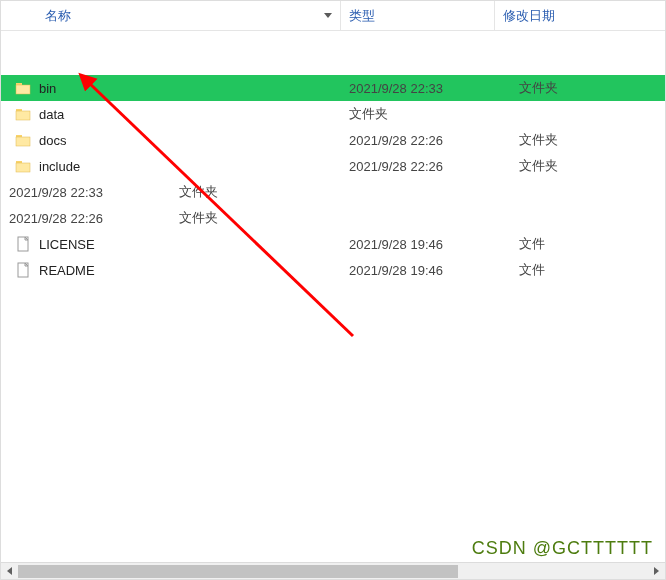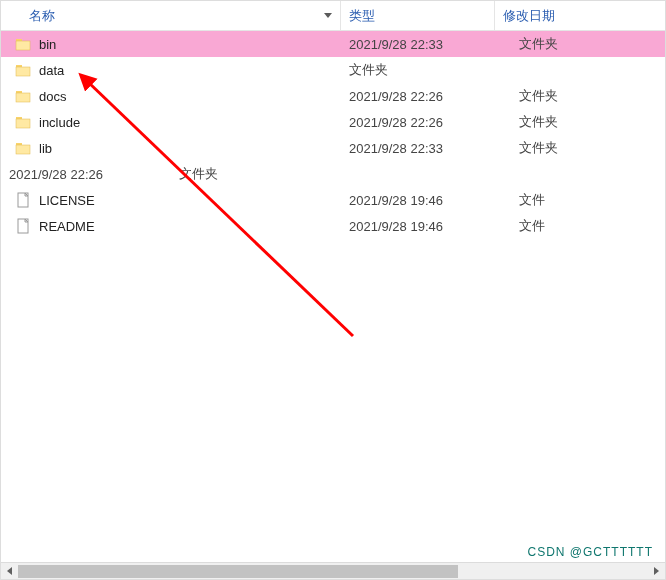--- a/index.html
+++ b/index.html
@@ -16,21 +16,21 @@
     }
     .header-row {
       display: flex;
       align-items: center;
       height: 30px;
       background: #fff;
       border-bottom: 1px solid #e5e5e5;
       color: #2a5db0;
       font-size: 13px;
     }
-    .col-name { flex: 0 0 340px; padding-left: 28px; display: flex; align-items: center; }
+    .col-name { flex: 0 0 340px; padding-left: 44px; display: flex; align-items: center; }
     .col-date { flex: 0 0 170px; padding-left: 8px; display: flex; align-items: flex-start; }
     .col-type { flex: 1; padding-left: 8px; display: flex; align-items: flex-start; }
     .header-row .col { position: relative; border-right: 1px solid #e5e5e5; height: 100%; display: flex; align-items: center; }
     .header-row .col:last-child { border-right: none; }
     .header-name-wrap { display: flex; align-items: center; justify-content: space-between; width: 100%; padding-right: 8px; }
     .chevron-down {
       width: 0; height: 0;
       border-left: 4px solid transparent;
       border-right: 4px solid transparent;
       border-top: 5px solid #5b5b5b;
@@ -38,21 +38,22 @@
     }
     .rows { }
     .row {
       display: flex;
       align-items: center;
       height: 26px;
       font-size: 13px;
       color: #222;
     }
     .row.selected {
-      background: #f9a8d4;
+      background: #22c55e;
+      margin-top: 44px;
     }
     .row .col-name { display: flex; align-items: center; gap: 8px; padding-left: 14px; }
     .row .col-date, .row .col-type { color: #444; }
     .icon { width: 16px; height: 16px; flex-shrink: 0; display: inline-block; }
     .icon-folder svg rect.tab { fill: #f9d36b; }
     .icon-folder svg rect.body { fill: #ffe9a3; stroke: #e0b84e; stroke-width: 0.5; }
     .icon-file svg rect { fill: #fff; stroke: #9a9a9a; stroke-width: 1; }
     .icon-file svg .fold { fill: #e8e8e8; stroke: #9a9a9a; stroke-width: 1; }
     .icon-ini svg rect { fill: #fff; stroke: #9a9a9a; stroke-width: 1; }
     .icon-ini svg .gear { fill: #6a6a6a; }
@@ -92,22 +93,22 @@
     }
     .arrow-overlay {
       position: absolute;
       left: 0; top: 0;
       width: 666px; height: 580px;
       pointer-events: none;
     }
     .watermark {
       position: absolute;
       right: 12px; bottom: 20px;
-      color: #0f766e;
-      font-size: 12px;
+      color: #4d7c0f;
+      font-size: 18px;
       letter-spacing: 1px;
       font-family: "Segoe UI", sans-serif;
       pointer-events: none;
     }
   </style>
 </head>
 <body>
 
 <div class="header-row">
   <div class="col col-name">
@@ -176,27 +177,20 @@
         <span>include</span>
       </div>
       <div class="col-date">
         <span>2021/9/28 22:26</span>
       </div>
       <div class="col-type">
         <span>文件夹</span>
       </div>
     </div>
     <div class="row">
-      <div class="col-name">
-        <span class="icon icon-folder"><svg viewBox="0 0 16 16">
-            <rect class="tab" x="1" y="3" width="6" height="3"></rect>
-            <rect class="body" x="1" y="5" width="14" height="9"></rect>
-          </svg></span>
-        <span>lib</span>
-      </div>
       <div class="col-date">
         <span>2021/9/28 22:33</span>
       </div>
       <div class="col-type">
         <span>文件夹</span>
       </div>
     </div>
     <div class="row">
       <div class="col-date">
         <span>2021/9/28 22:26</span>

